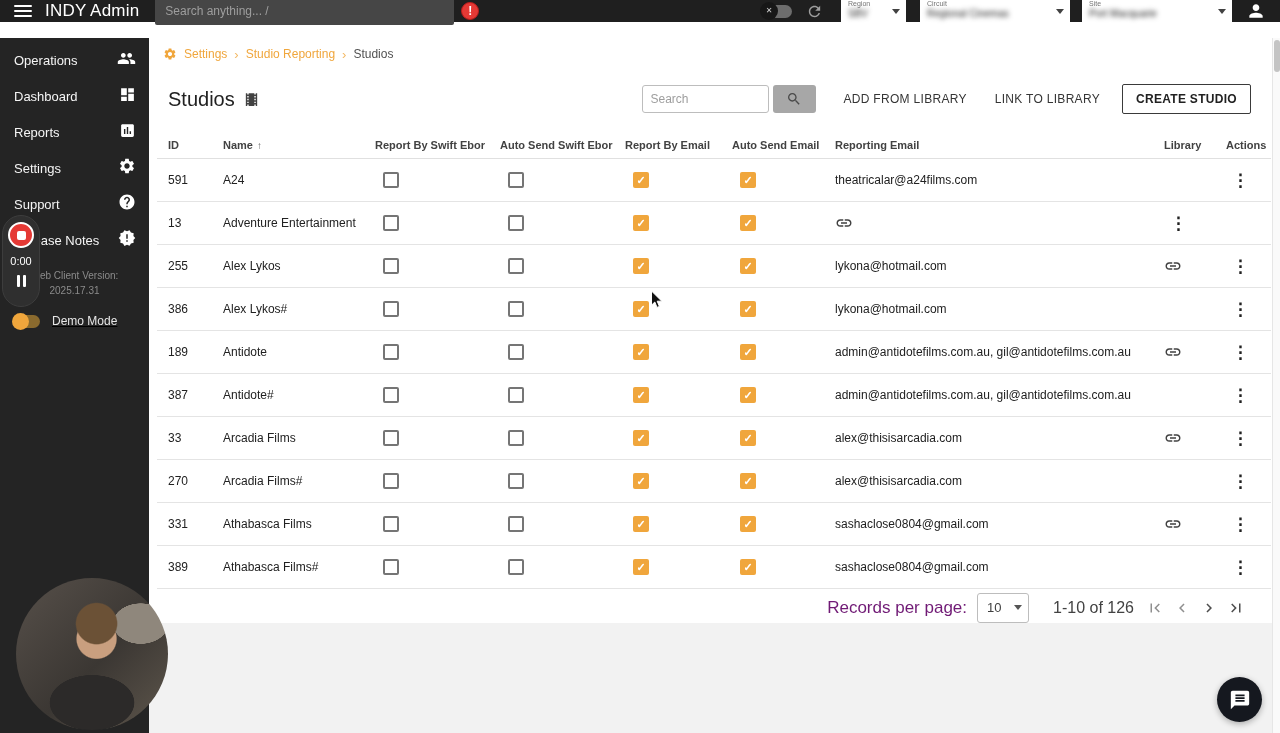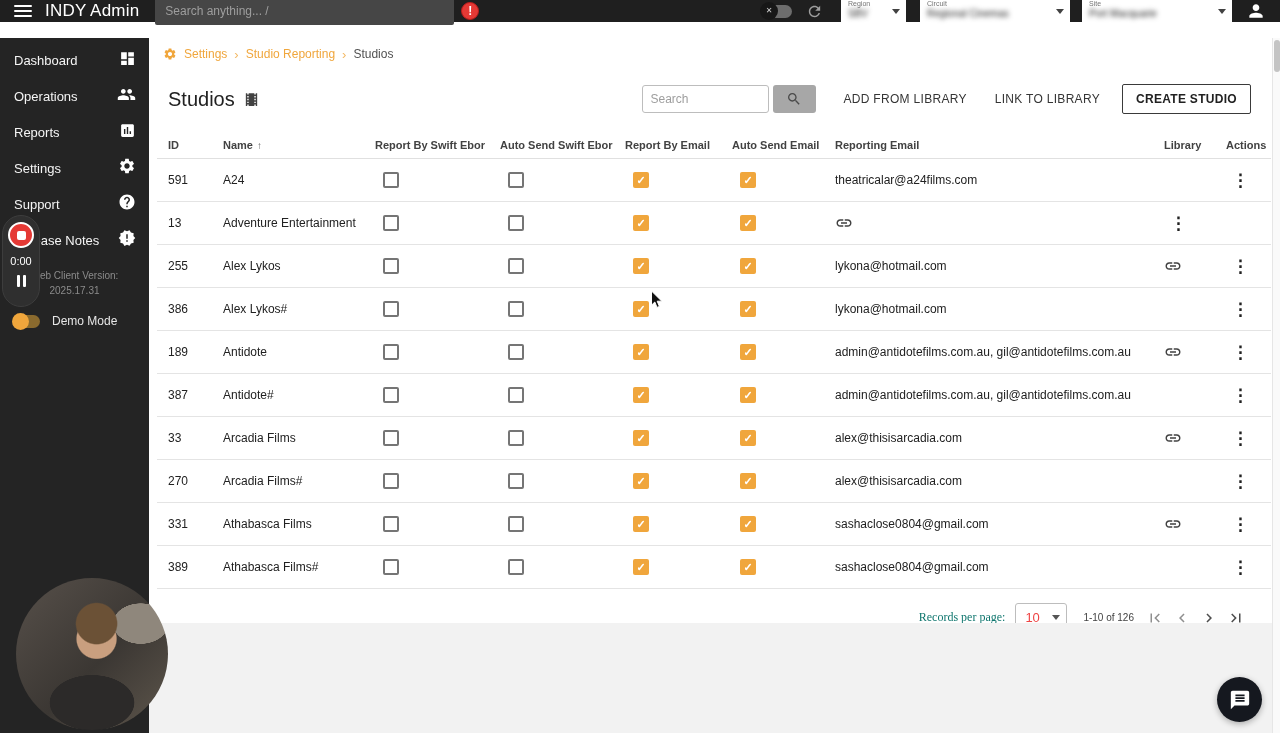--- a/index.html
+++ b/index.html
@@ -26,21 +26,21 @@
   .sel-circuit { margin-left:14px; width:150px; }
   .sel-site { margin-left:12px; width:150px; }
   .account-btn { margin:0 14px 0 14px; cursor:pointer; display:flex; }
 
   
   .sidebar { position:absolute; left:0; top:38px; width:149px; bottom:0; background:var(--sidebar-bg,#242424); z-index:30; padding-top:4px; }
   .side-item { height:36px; display:flex; align-items:center; justify-content:space-between; padding:0 13px 0 14px; cursor:pointer; }
   .side-item .s-label { color:#f5f5f5; font-size:13px; }
   .side-item svg { flex:none; }
   .version { margin-top:10px; text-align:center; color:#8b8b8b; font-size:10px; line-height:15px; }
-  .demo-row { margin-top:16px; display:flex; align-items:center; padding-left:14px; }
+  .demo-row { margin-top:16px; display:flex; align-items:center; padding-left:14px;text-decoration:underline; }
   .demo-toggle { width:26px; height:13px; border-radius:7px; background:#8a6a2e; position:relative; cursor:pointer; flex:none; }
   .demo-toggle .knob { position:absolute; left:-2px; top:-2px; width:17px; height:17px; border-radius:50%; background:var(--accent,#f0a63c); }
   .demo-label { color:#e6e6e6; font-size:12px; margin-left:12px; }
 
   
   .recorder { position:absolute; left:2px; top:215px; width:38px; height:92px; background:#2f2f2f; border:1px solid #3d3d3d; border-radius:19px; z-index:50; display:flex; flex-direction:column; align-items:center; padding-top:6px; }
   .stop-btn { width:26px; height:26px; border-radius:50%; background:var(--error-red,#e53935); display:flex; align-items:center; justify-content:center; cursor:pointer; border:2px solid #fff; }
   .stop-btn .sq { width:9px; height:9px; background:#fff; border-radius:2px; }
   .rec-time { color:#fff; font-size:11px; margin-top:7px; }
   .pause-btn { margin-top:8px; display:flex; gap:3px; cursor:pointer; }
@@ -66,41 +66,41 @@
 
   .toolbar { height:58px; display:flex; align-items:center; padding:0 29px 0 19px; }
   .page-title { font-size:20px; font-weight:500; color:#212121; display:flex; align-items:center; gap:8px; }
   .tb2-spacer { flex:1; }
   .table-search { width:127px; height:28px; border:1px solid #bdbdbd; border-radius:3px; font-size:12px; padding:0 8px; outline:none; font-family:inherit; color:#000000; }
   .table-search::placeholder { color:#9e9e9e; }
   .search-btn { width:43px; height:28px; background:#a7a7a7; border-radius:3px; margin-left:4px; display:flex; align-items:center; justify-content:center; cursor:pointer; }
   .text-btn { font-size:12px; font-weight:500; color:#353535; letter-spacing:.3px; margin-left:28px; cursor:pointer; white-space:nowrap; }
   .create-btn { margin-left:22px; border:1.5px solid #3a3a3a; border-radius:2px; background:#fff; font-size:12px; font-weight:600; color:#212121; letter-spacing:.3px; padding:7px 13px; cursor:pointer; font-family:inherit; white-space:nowrap; }
 
-  .table { margin:4px 9px 10px 8px; }
+  .table { margin:4px 9px 0 8px; }
   .thead, .trow { display:grid; grid-template-columns:55px 152px 125px 125px 107px 103px 1fr 62px 45px; align-items:center; padding-left:11px; }
   .thead { height:27px; border-bottom:1px solid #e0e0e0; }
   .th { font-size:11px; color:#424242; font-weight:600; white-space:nowrap; }
   .sort-arrow { font-size:10px; color:#616161; margin-left:4px; }
   .trow { height:43px; border-bottom:1px solid #e4e4e4; }
   .cell { font-size:12px; color:#212121; white-space:nowrap; overflow:hidden; }
   .checkbox { width:16px; height:16px; margin-left:8px; border-radius:2px; display:flex; align-items:center; justify-content:center; cursor:pointer; }
   .checkbox.unchecked { background:#fff; border:2px solid #757575; }
   .checkbox.checked { background:var(--checked-checkbox,#f0a63c); }
   .checkbox.checked::after { content:"✓"; color:#fff; font-size:11px; font-weight:bold; }
   .lib-icon { display:flex; cursor:pointer; width:18px; }
   .lib-icon.hidden { visibility:hidden; }
   .kebab { font-size:17px; font-weight:bold; color:#212121; cursor:pointer; margin-left:6px; letter-spacing:0; }
 
   .pagination { height:38px; display:flex; align-items:center; justify-content:flex-end; padding-right:35px; border-bottom:1px solid #ddd; }
-  .pg-label { font-size:12px; color:#0f766e;font-family:Liberation Serif, serif; }
+  .pg-label { font-size:17px; color:#701a75; }
   .pg-select { margin-left:10px; width:52px; height:30px; border:1px solid #bdbdbd; border-radius:3px; display:flex; align-items:center; padding:0 6px 0 9px; cursor:pointer; position:relative; }
-  .pg-select .val { font-size:13px; color:#ef4444; flex:1; }
+  .pg-select .val { font-size:13px; color:#404040; flex:1; }
   .pg-select .caret { width:0; height:0; border-left:4px solid transparent; border-right:4px solid transparent; border-top:5px solid #555; }
-  .pg-range { font-size:10px; color:#424242; margin-left:16px; }
+  .pg-range { font-size:16px; color:#424242; margin-left:24px; }
   .pg-icons { display:flex; align-items:center; gap:9px; margin-left:12px; }
   .pg-btn { display:flex; cursor:pointer; }
 
   .footer-space { position:absolute; left:0; right:8px; bottom:0; height:110px; background:#f2f2f2; }
 
   .scrollbar { position:absolute; right:0; top:0; bottom:0; width:8px; background:#fafafa; border-left:1px solid #e6e6e6; }
   .scroll-thumb { position:absolute; top:2px; left:1px; width:6px; height:32px; background:#c4c4c4; border-radius:3px; cursor:pointer; }
 
   .intercom { position:absolute; right:18px; bottom:11px; width:45px; height:45px; border-radius:50%; background:#15181f; display:flex; align-items:center; justify-content:center; cursor:pointer; z-index:70; box-shadow:0 2px 6px rgba(0,0,0,.3); }
 
@@ -144,29 +144,29 @@
   </div>
   <div class="account-btn">
     <svg width="20" height="20" viewBox="0 0 24 24" fill="#fff">
         <path d="M12 12c2.21 0 4-1.79 4-4s-1.79-4-4-4-4 1.79-4 4 1.79 4 4 4zm0 2c-2.67 0-8 1.34-8 4v2h16v-2c0-2.66-5.33-4-8-4z"></path>
       </svg>
   </div>
 </div>
 
 <div class="sidebar">
   <div class="side-item">
+    <span class="s-label">Operations</span>
+    <span><svg width="19" height="19" viewBox="0 0 24 24" fill="#fff">
+          <path d="M16 11c1.66 0 2.99-1.34 2.99-3S17.66 5 16 5s-3 1.34-3 3 1.34 3 3 3zm-8 0c1.66 0 2.99-1.34 2.99-3S9.66 5 8 5 5 6.34 5 8s1.34 3 3 3zm0 2c-2.33 0-7 1.17-7 3.5V19h14v-2.5c0-2.33-4.67-3.5-7-3.5zm8 0c-.29 0-.62.02-.97.05 1.16.84 1.97 1.97 1.97 3.45V19h6v-2.5c0-2.33-4.67-3.5-7-3.5z"></path>
+        </svg></span>
+  </div>
+  <div class="side-item">
     <span class="s-label">Dashboard</span>
     <span><svg width="17" height="17" viewBox="0 0 24 24" fill="#fff">
           <path d="M3 13h8V3H3v10zm0 8h8v-6H3v6zm10 0h8V11h-8v10zm0-18v6h8V3h-8z"></path>
-        </svg></span>
-  </div>
-  <div class="side-item">
-    <span class="s-label">Operations</span>
-    <span><svg width="19" height="19" viewBox="0 0 24 24" fill="#fff">
-          <path d="M16 11c1.66 0 2.99-1.34 2.99-3S17.66 5 16 5s-3 1.34-3 3 1.34 3 3 3zm-8 0c1.66 0 2.99-1.34 2.99-3S9.66 5 8 5 5 6.34 5 8s1.34 3 3 3zm0 2c-2.33 0-7 1.17-7 3.5V19h14v-2.5c0-2.33-4.67-3.5-7-3.5zm8 0c-.29 0-.62.02-.97.05 1.16.84 1.97 1.97 1.97 3.45V19h6v-2.5c0-2.33-4.67-3.5-7-3.5z"></path>
         </svg></span>
   </div>
   <div class="side-item">
     <span class="s-label">Reports</span>
     <span><svg width="17" height="17" viewBox="0 0 24 24" fill="#fff">
           <path d="M19 3H5c-1.1 0-2 .9-2 2v14c0 1.1.9 2 2 2h14c1.1 0 2-.9 2-2V5c0-1.1-.9-2-2-2zM9 17H7v-7h2v7zm4 0h-2V7h2v10zm4 0h-2v-4h2v4z"></path>
         </svg></span>
   </div>
   <div class="side-item">
     <span class="s-label">Settings</span>

